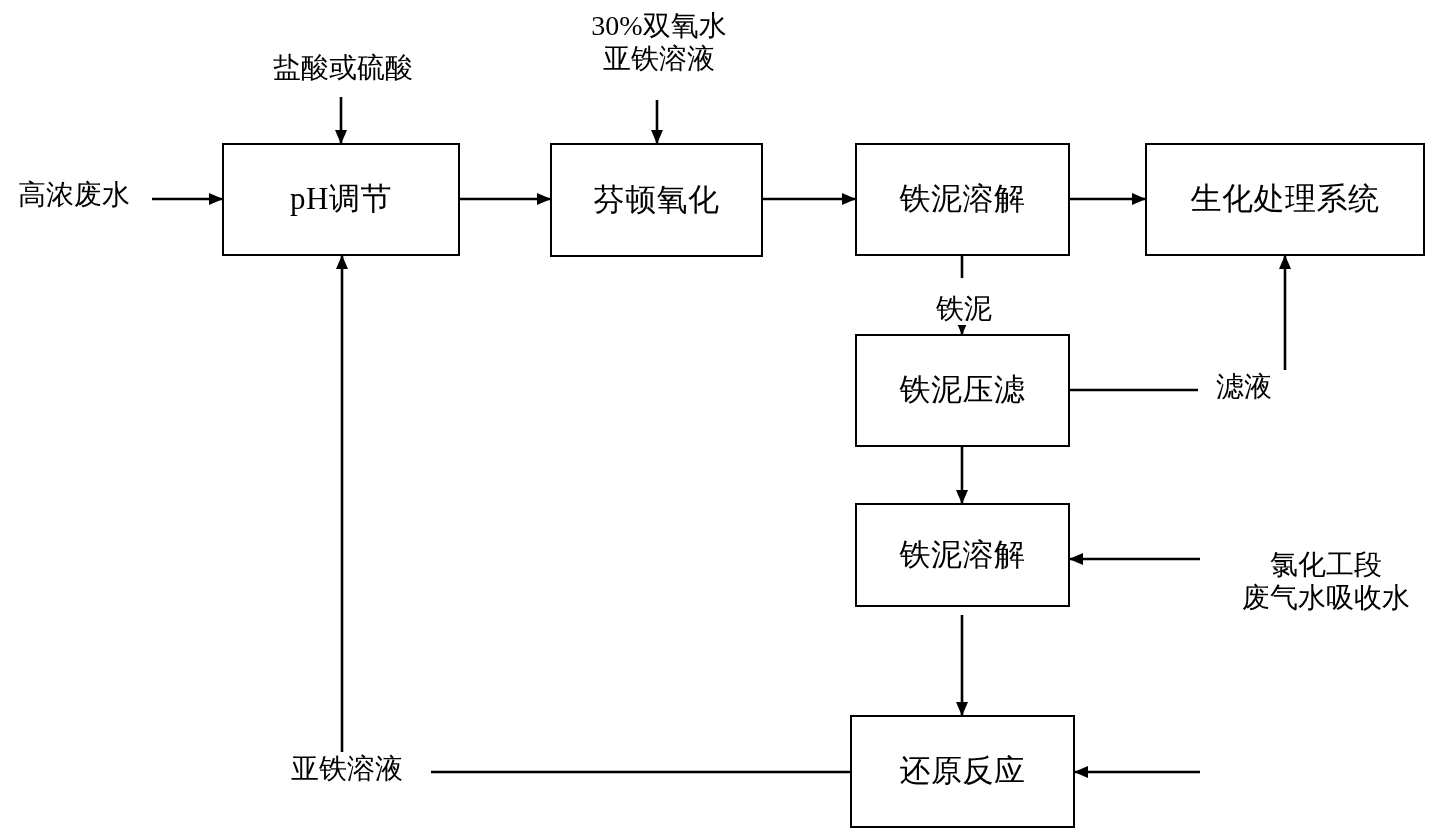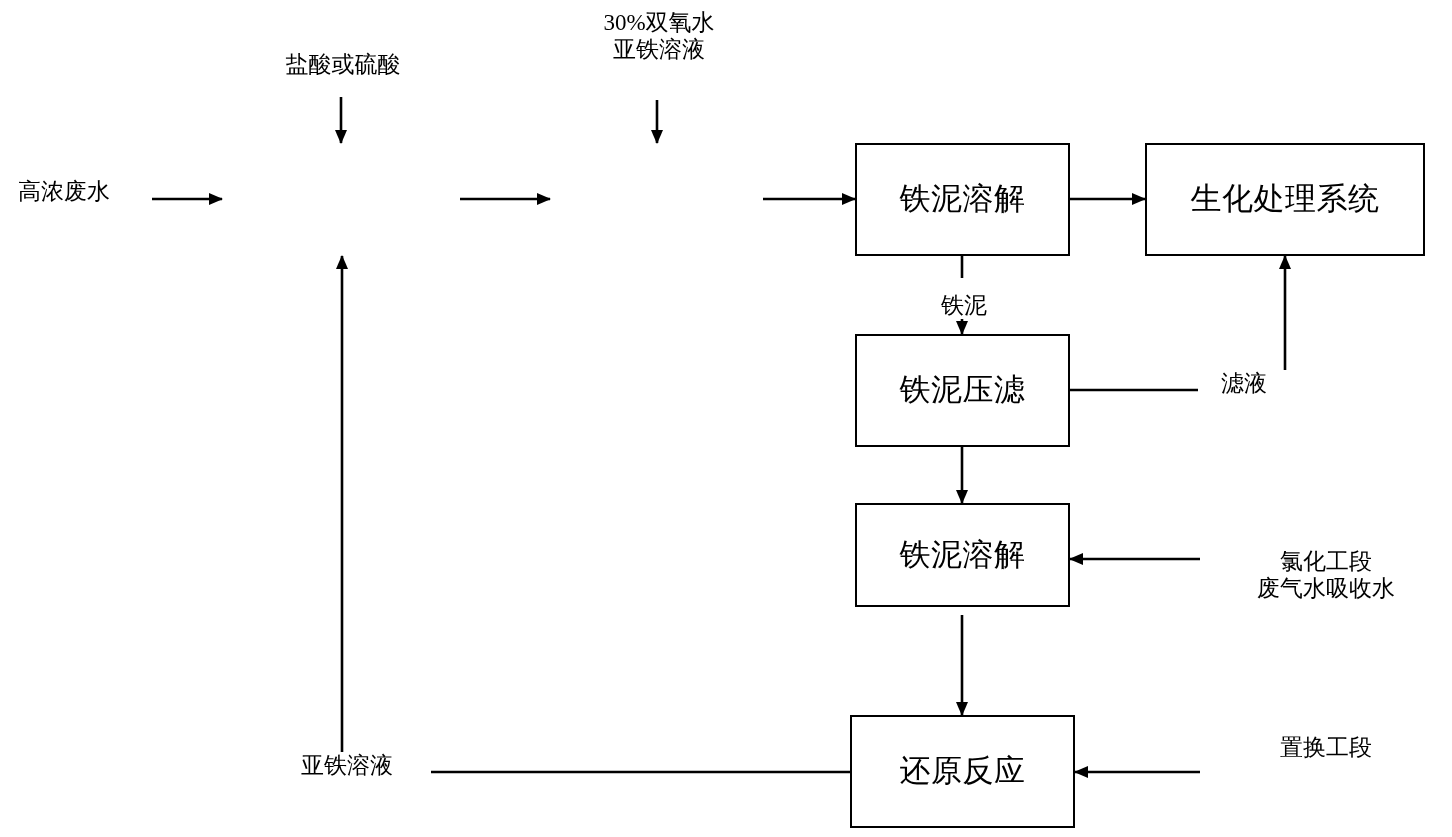--- a/index.html
+++ b/index.html
@@ -32,21 +32,21 @@
     justify-content: center;
     color: #000000;
     font-size: 31px;
     line-height: 1.1;
     letter-spacing: 0.5px;
     white-space: nowrap;
   }
   .edge-label {
     position: absolute;
     color: #000000;
-    font-size: 23px;
+    font-size: 28px;
     line-height: 1.18;
     white-space: nowrap;
     background: #ffffff;
     padding: 0 2px;
   }
   .edge-label.center {
     text-align: center;
   }
   .edge-label.left {
     text-align: left;
@@ -89,21 +89,27 @@
 
       <line x1="1200" y1="559" x2="1070" y2="559" marker-end="url(#ah)"></line>
 
       <line x1="1200" y1="772" x2="1075" y2="772" marker-end="url(#ah)"></line>
 
       <line x1="850" y1="772" x2="425" y2="772"></line>
       <line x1="342" y1="772" x2="342" y2="256" marker-end="url(#ah)"></line>
     </g>
   </svg>
 
+  <div class="node" style="left:222px; top:143px; width:238px; height:113px;">
+    <span>pH调节</span>
+  </div>
 
+  <div class="node" style="left:550px; top:143px; width:213px; height:114px;">
+    <span>芬顿氧化</span>
+  </div>
 
   <div class="node" style="left:855px; top:143px; width:215px; height:113px;">
     <span>铁泥溶解</span>
   </div>
 
   <div class="node" style="left:1145px; top:143px; width:280px; height:113px;">
     <span>生化处理系统</span>
   </div>
 
   <div class="node" style="left:855px; top:334px; width:215px; height:113px;">
@@ -138,20 +144,19 @@
   <div class="edge-label center" style="left:1198px; top:370px; width:88px;">
     <span>滤液</span>
   </div>
 
   <div class="edge-label center" style="left:1204px; top:521px; width:240px;margin-top:27px;">
     <div>氯化工段</div>
     <div>废气水吸收水</div>
   </div>
 
   <div class="edge-label center" style="left:1204px; top:734px; width:240px;">
-    <div>置换工段</div>
   </div>
 
   <div class="edge-label center" style="left:263px; top:752px; width:164px;">
     <span>亚铁溶液</span>
   </div>
 
 </div>
 
 </body></html>

